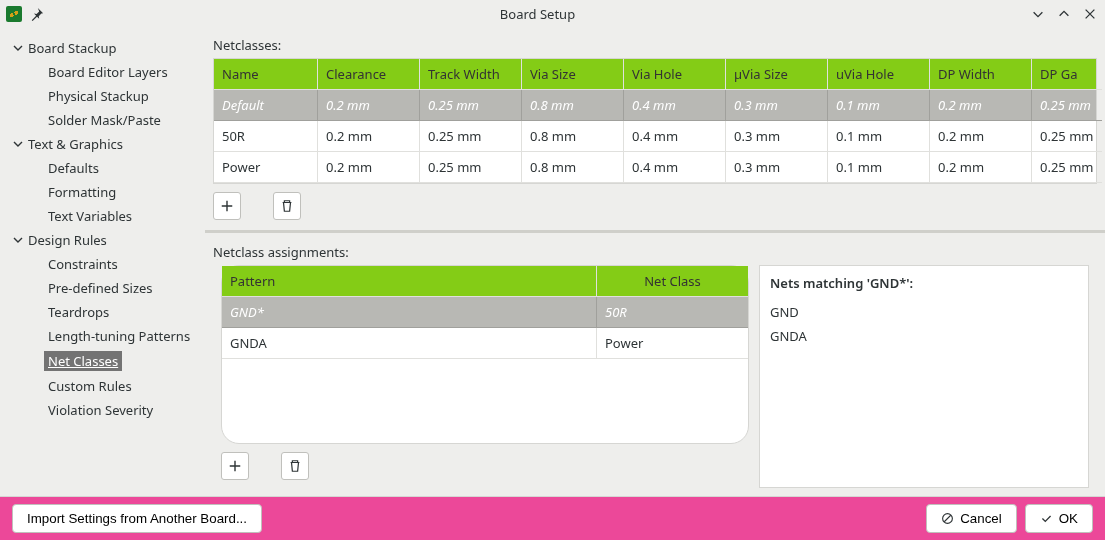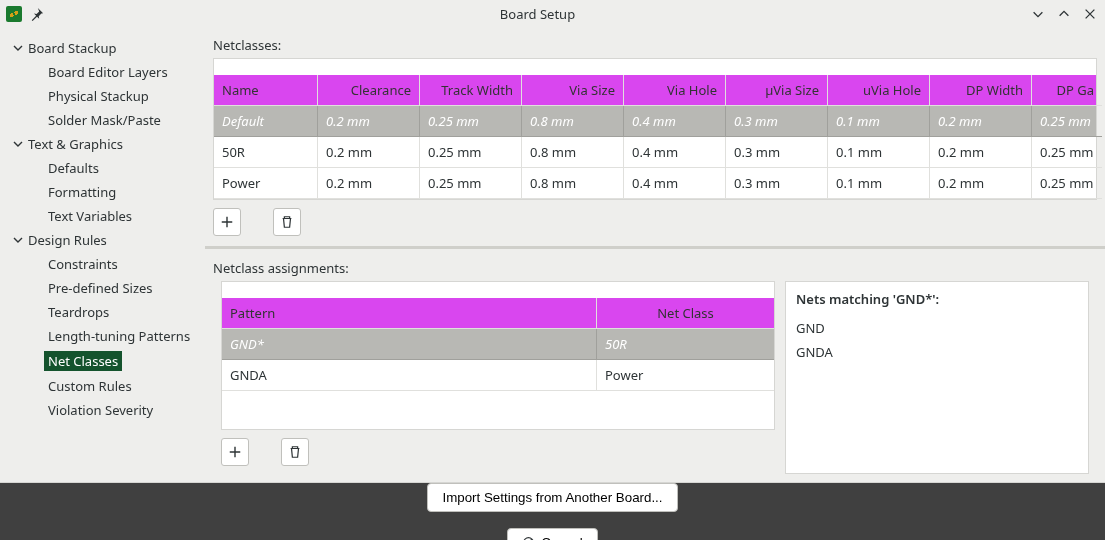--- a/index.html
+++ b/index.html
@@ -57,52 +57,53 @@
     padding:3px 4px 3px 12px;
     cursor:pointer;
   }
   .tree-header .chev { width:12px; height:12px; }
   .tree-item {
     padding:3px 4px 3px 48px;
     cursor:pointer;
     white-space:nowrap;
   }
   .tree-item.selected {
-    background:#14532d;
+    background:#737373;
     color:#fff;
     display:inline-block;
     margin-left:44px;
     padding:1px 4px;
+    text-decoration:underline;
   }
 
   
   .panel {
     flex:1;
     display:flex;
     flex-direction:column;
     min-width:0;
   }
   .pane { padding:8px 8px 0 8px; }
   .pane-title { font-size:13px; margin-bottom:4px; }
   .grid {
     width:100%;
     background:#fff;
     border:1px solid #d6d6d3;
   }
   .grid-row { display:flex; }
-  .grid-head { background:#d946ef; color:#333;margin-top:16px; }
+  .grid-head { background:#84cc16; color:#333; }
   .cell {
     flex:0 0 auto;
     padding:6px 8px;
     border-right:1px solid #e0e0dd;
     border-bottom:1px solid #e0e0dd;
     white-space:nowrap;
     overflow:hidden;
   }
-  .grid-head .cell { text-align:right; }
+  .grid-head .cell { }
   .grid-head .cell:first-child { text-align:left; }
   .grid-body .cell { }
   .row-selected { background:#b8b8b4; color:#fff; }
   .row-selected .cell { border-right-color:#a0a09c; border-bottom-color:#a0a09c;font-style:italic; }
 
   
   .nc .cell:nth-child(1){ width:104px; }
   .nc .cell:nth-child(n+2){ width:102px; }
   .nc .cell:last-child{ border-right:none; width:70px; }
 
@@ -120,44 +121,43 @@
     cursor:pointer;
   }
   .icon-btn svg { display:block; }
 
   .hsep { height:3px; background:#cfcfca; margin:2px 0; }
 
   
   .assign-wrap { display:flex; gap:10px; flex:1; min-height:0; padding:0 8px 8px 8px; }
   .assign-left { flex:1; display:flex; flex-direction:column; min-height:0; }
   .assign-right {
-    width:304px;
+    width:330px;
     border:1px solid #d6d6d3;
     background:#fff;
     padding:8px 10px;
     overflow:auto;
   }
   .assign-right .mtitle { font-weight:600; margin-bottom:8px; white-space:pre; }
   .assign-right .net { padding:3px 0; }
 
   .asg { flex:1; }
   .asg .cell:nth-child(1){ width:375px; text-align:left; }
   .asg .cell:nth-child(2){ flex:1; text-align:left; border-right:none; }
   .asg .grid-head .cell:nth-child(2){ text-align:center; }
 
   
   .footer {
-    height:58px;
+    height:44px;
     border-top:1px solid #d6d6d3;
-    background:#404040;
+    background:#ec4899;
     display:flex;
     align-items:center;
     padding:0 12px;
     gap:8px;
-    flex-direction:column;
   }
   .btn {
     border:1px solid #c0c0bc;
     background:#fff;
     border-radius:4px;
     padding:6px 14px;
     cursor:pointer;
     display:inline-flex;
     align-items:center;
     gap:6px;
@@ -296,21 +296,21 @@
         </div>
       </div>
     </div>
 
     <div class="hsep"></div>
 
     <div class="pane" style="flex:1; display:flex; flex-direction:column; min-height:0; padding-bottom:0;">
       <div class="pane-title">Netclass assignments:</div>
       <div class="assign-wrap">
         <div class="assign-left">
-          <div class="grid asg" id="asg-grid" style="flex:1;">
+          <div class="grid asg" id="asg-grid" style="flex:1;border-radius:18px;">
               <div class="grid-row grid-head">
                 <div class="cell">Pattern</div>
                 <div class="cell">Net Class</div>
               </div>
               <div class="grid-row grid-body row-selected">
                 <div class="cell">GND*</div>
                 <div class="cell">50R</div>
               </div>
               <div class="grid-row grid-body">
                 <div class="cell">GNDA</div>

